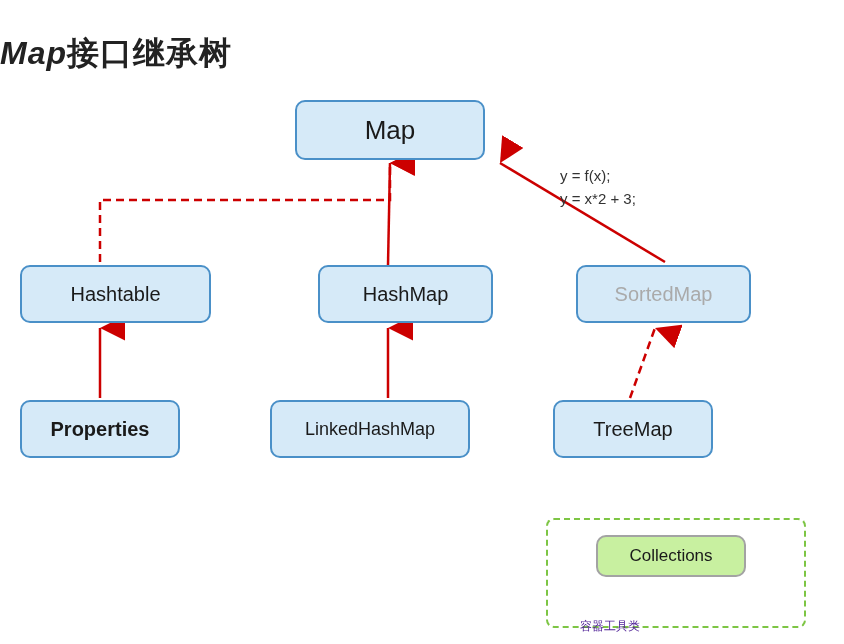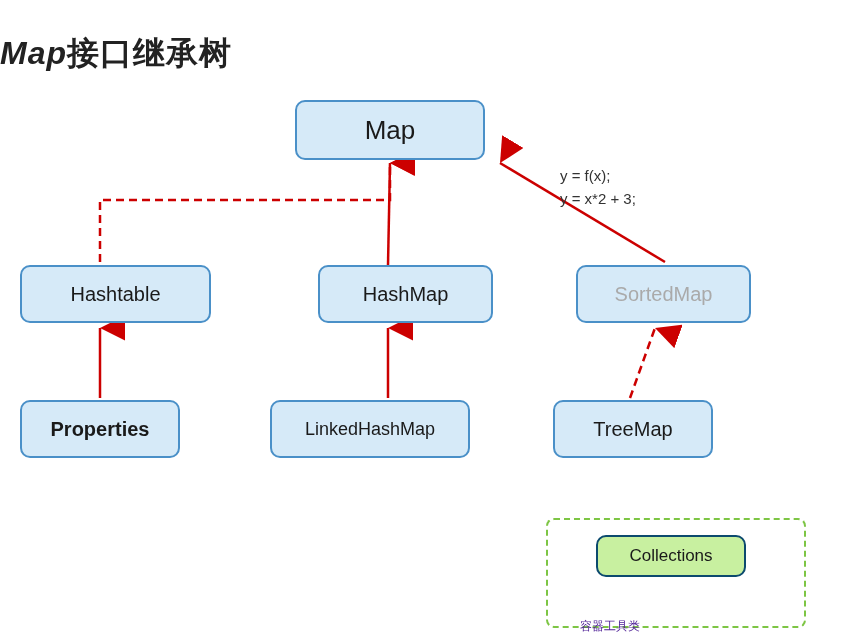--- a/index.html
+++ b/index.html
@@ -46,21 +46,21 @@
       color: #1a1a1a;
       text-align: center;
     }
 
     .node.sorted-map {
       color: #aaa;
     }
 
     .node.collections-node {
       background: #c8f0a0;
-      border: 2px solid #0c4a6e;
+      border: 2px solid #a3a3a3;
       font-size: 17px;
     }
 
     .annotation {
       position: absolute;
       font-size: 15px;
       color: #333;
       line-height: 1.5;
     }
 

